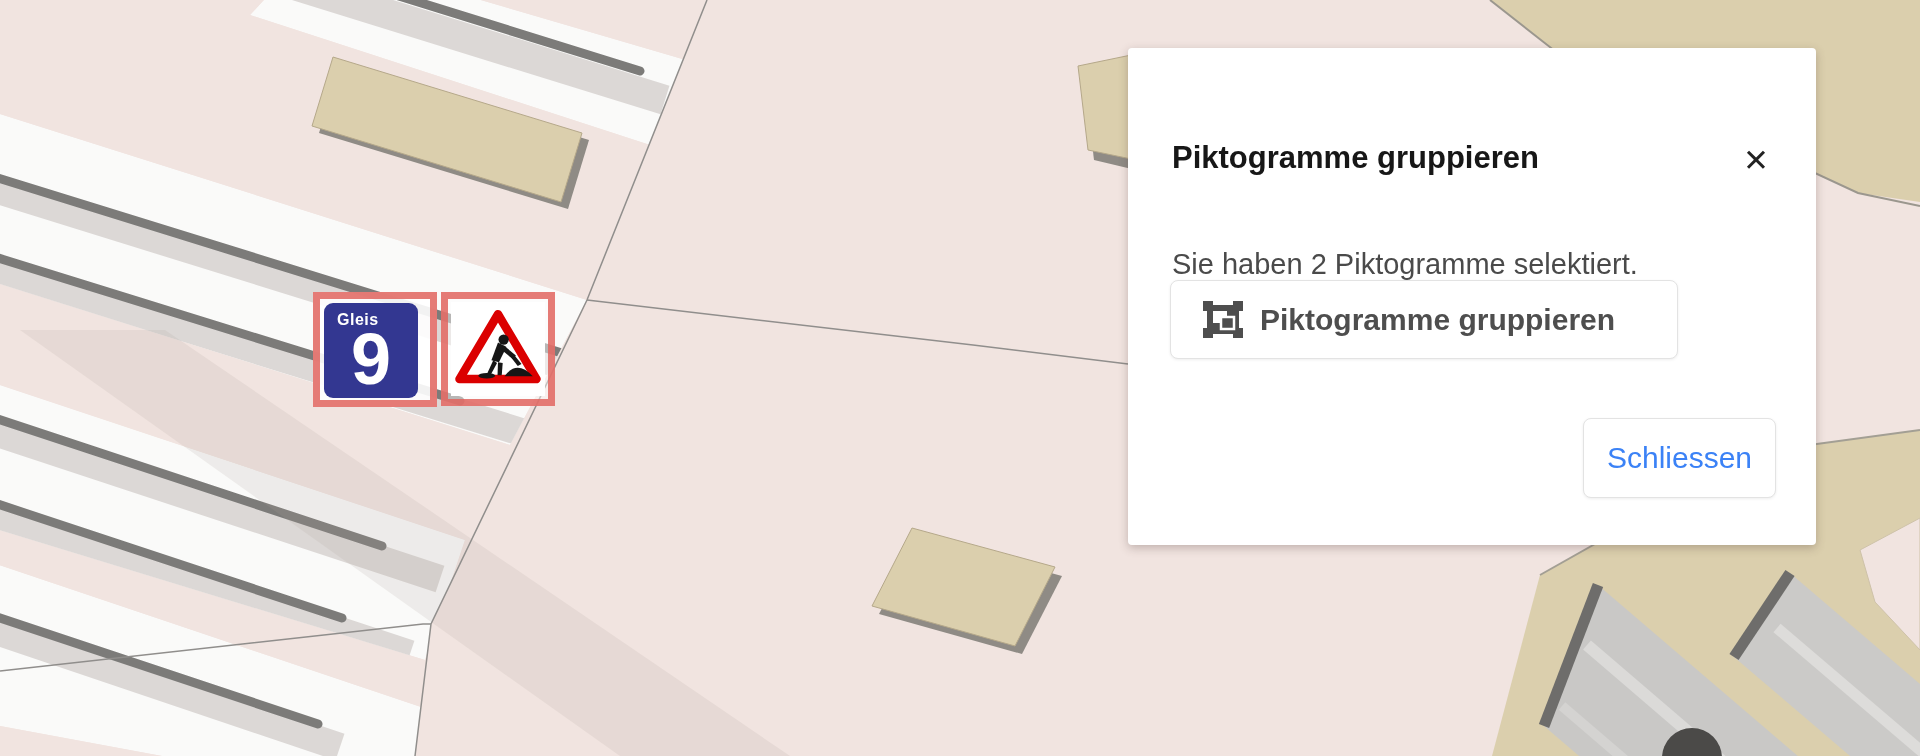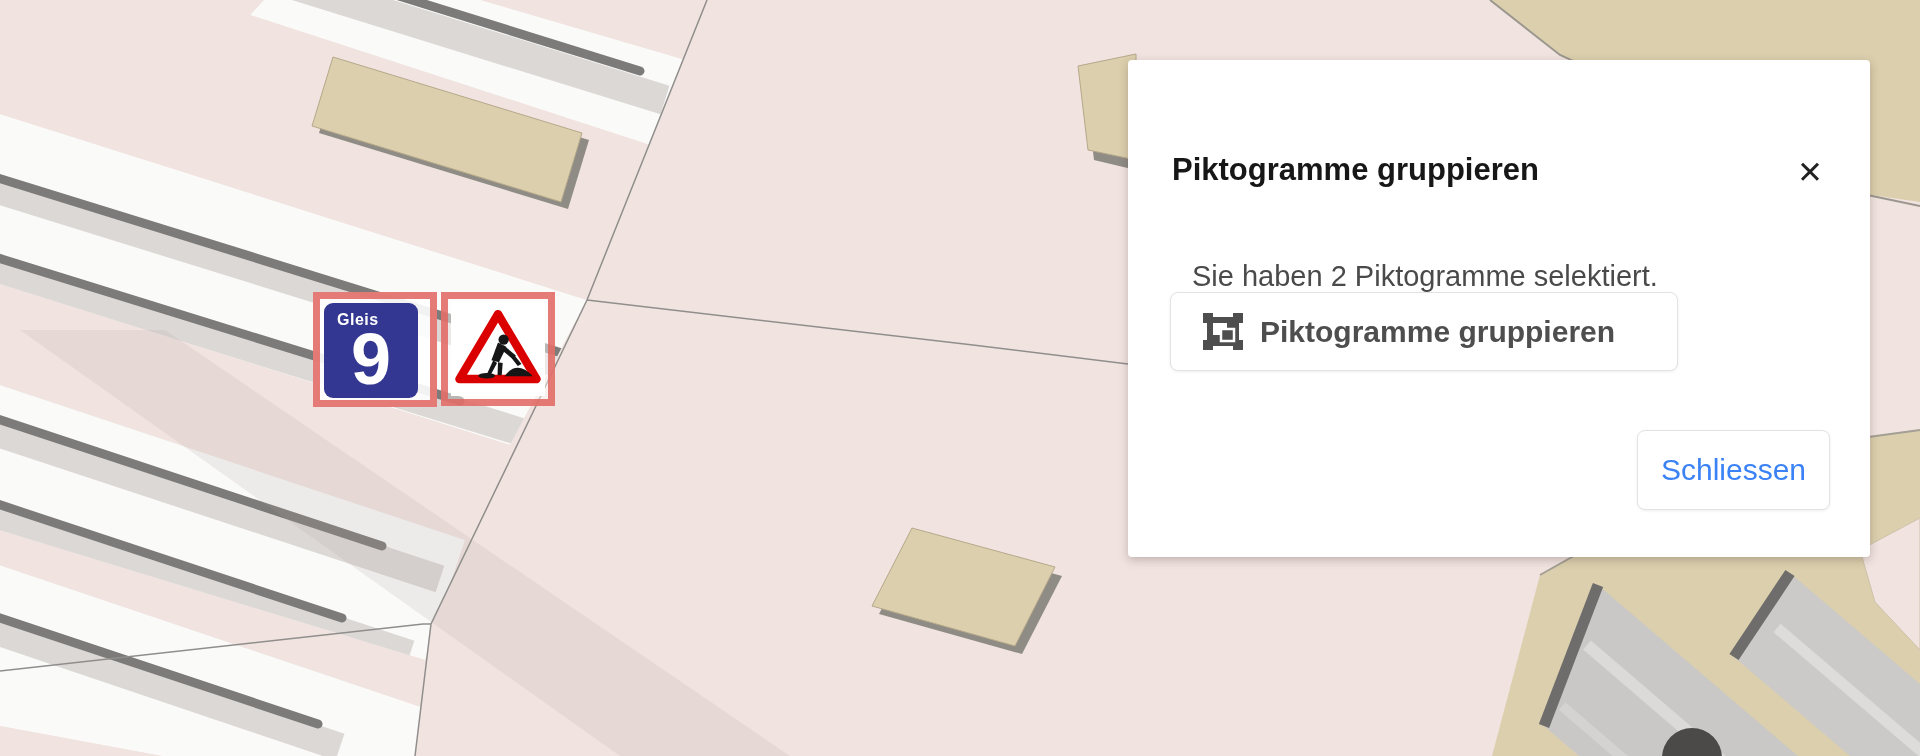--- a/index.html
+++ b/index.html
@@ -11,26 +11,26 @@
   .picto-frame{position:absolute;box-sizing:border-box;border:7px solid rgba(224,100,94,0.85);}
   .picto-frame.gleis{left:313px;top:292px;width:124px;height:115px;background:rgba(255,255,255,0.9);padding:4px;}
   .picto-frame.bau{left:441px;top:292px;width:114px;height:114px;background:rgba(255,255,255,0.45);padding:3px;}
   .gleis-sign{width:94px;height:95px;background:#333791;border-radius:9px;position:relative;}
   .gleis-label{position:absolute;left:13px;top:8px;color:#fff;font-weight:bold;font-size:16px;letter-spacing:0.5px;}
   .gleis-number{position:absolute;left:0;right:0;top:18px;text-align:center;color:#fff;font-weight:bold;font-size:72px;line-height:76px;}
   .bau-sign{width:94px;height:94px;background:#ffffff;position:relative;}
   .bau-sign svg{position:absolute;left:0;top:0;}
 
   
-  .dialog{position:absolute;left:1128px;top:60px;width:742px;height:497px;background:#ffffff;
+  .dialog{position:absolute;left:1128px;top:48px;width:688px;height:497px;background:#ffffff;
           border-radius:4px;box-shadow:0 3px 10px rgba(80,60,55,0.30);}
   .dialog-title{position:absolute;left:44px;top:92px;font-size:31px;font-weight:bold;color:#171717;}
   .dialog-close{position:absolute;right:40px;top:94px;width:40px;height:40px;line-height:38px;text-align:center;
                 font-size:31px;color:#222;cursor:pointer;user-select:none;}
-  .dialog-message{position:absolute;left:44px;top:200px;font-size:29px;color:#4a4a4a;margin-left:20px;}
+  .dialog-message{position:absolute;left:44px;top:200px;font-size:29px;color:#4a4a4a;}
   .btn{box-sizing:border-box;background:#fff;border:1px solid #e3e3e3;border-radius:8px;cursor:pointer;
        box-shadow:0 1px 3px rgba(0,0,0,0.07);}
   .btn-group{position:absolute;left:42px;top:232px;width:508px;height:79px;display:flex;align-items:center;
              padding-left:32px;gap:17px;}
   .btn-group .lbl{font-size:30px;font-weight:bold;color:#4e4e4e;}
   .btn-close{position:absolute;right:40px;top:370px;width:193px;height:80px;display:flex;align-items:center;
              justify-content:center;font-size:30px;font-weight:500;color:#3b82f6;}
 </style>
 </head>
 <body>

